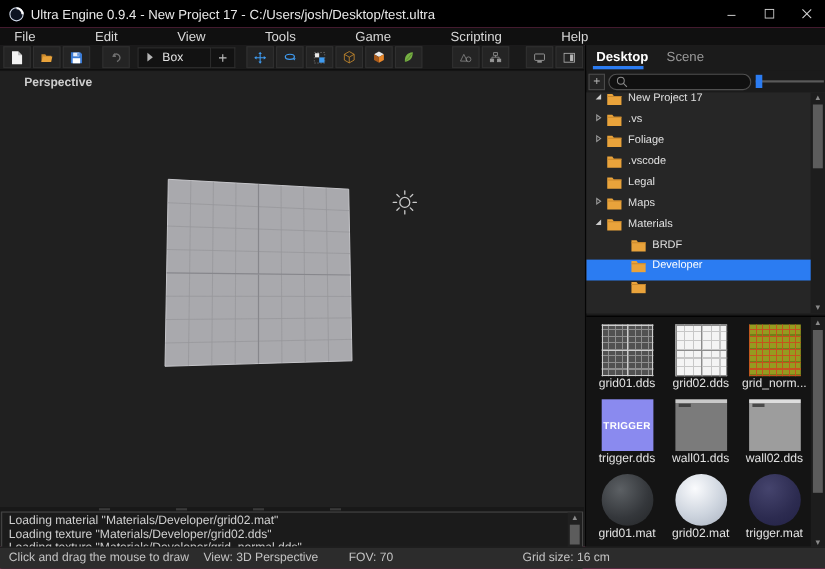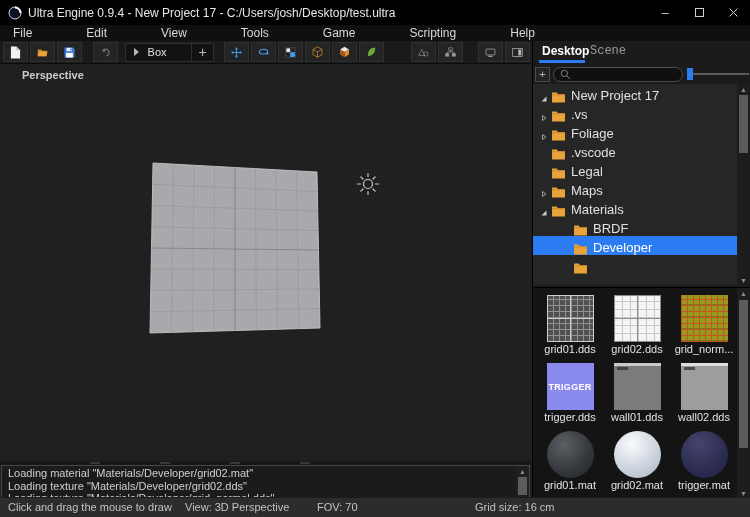--- a/index.html
+++ b/index.html
@@ -54,34 +54,34 @@
   .vbar .thumb{position:absolute;left:2px;width:9px;background:#5c5c5c;}
   
   .statusbar{position:absolute;top:497px;left:0;width:750px;height:20px;background:#2c2c2c;
              border-top:1px solid #1c1c1c;font-size:11px;color:#c3c3c3;}
   .statusbar span{position:absolute;top:3px;}
   .st-hint{left:8px;} .st-view{left:185px;} .st-fov{left:317px;} .st-grid{left:475px;}
   
   .tabsrow{position:absolute;top:0;left:0;right:0;height:23px;background:#1b1b1b;}
   .tab{position:absolute;top:3px;font-size:12px;}
   .tab-project{left:9px;font-weight:bold;color:#fff;}
-  .tab-scene{left:57px;color:#9a9a9a;font-family:Liberation Mono, monospace;}
+  .tab-scene{left:73px;color:#9a9a9a;}
   .tab-underline{position:absolute;top:19px;left:6px;width:46px;height:3px;background:#2b7cf2;}
   .searchrow{position:absolute;top:23px;left:0;right:0;height:20px;display:flex;align-items:center;}
   .sp-plus{width:15px;height:15px;margin-left:2px;border:1px solid #4a4a4a;background:#242424;
            color:#b5b5b5;font-size:11px;display:flex;align-items:center;justify-content:center;}
   .search-pill{width:130px;height:15px;margin-left:3px;border:1px solid #4f4f4f;background:#101010;
            border-radius:8px;display:flex;align-items:center;padding-left:6px;}
   .search-pill input{background:transparent;border:none;outline:none;color:#ddd;font-size:10px;
            width:105px;font-family:inherit;}
   .zoom-slider{position:absolute;left:154px;top:9px;width:62px;height:2px;background:#5a5a5a;}
   .zoom-handle{position:absolute;left:0;top:-5px;width:6px;height:12px;background:#2b7cf2;}
   
   .tree{position:absolute;top:43px;left:0;right:0;height:201px;background:#262626;overflow:hidden;}
-  .tree-row{position:relative;height:19px;display:flex;align-items:flex-end;font-size:13px;color:#e0e0e0;}
+  .tree-row{position:relative;height:19px;display:flex;align-items:flex-start;font-size:10px;color:#e0e0e0;}
   .tree-row.sel{background:#2b7cf2;color:#fff;}
   .tw{width:10px;display:flex;justify-content:center;}
   .tfolder{margin:0 5px 0 2px;display:flex;}
   .ind1{padding-left:6px;} .ind2{padding-left:28px;}
   .tree .vbar{background:#1d1d1d;}
   
   .assets{position:absolute;top:246px;left:0;right:0;bottom:-1px;background:#141414;
           border-top:1px solid #000;overflow:hidden;}
   .asset-grid{position:absolute;top:7px;left:6px;display:grid;
           grid-template-columns:repeat(3,67px);grid-auto-rows:68px;}

